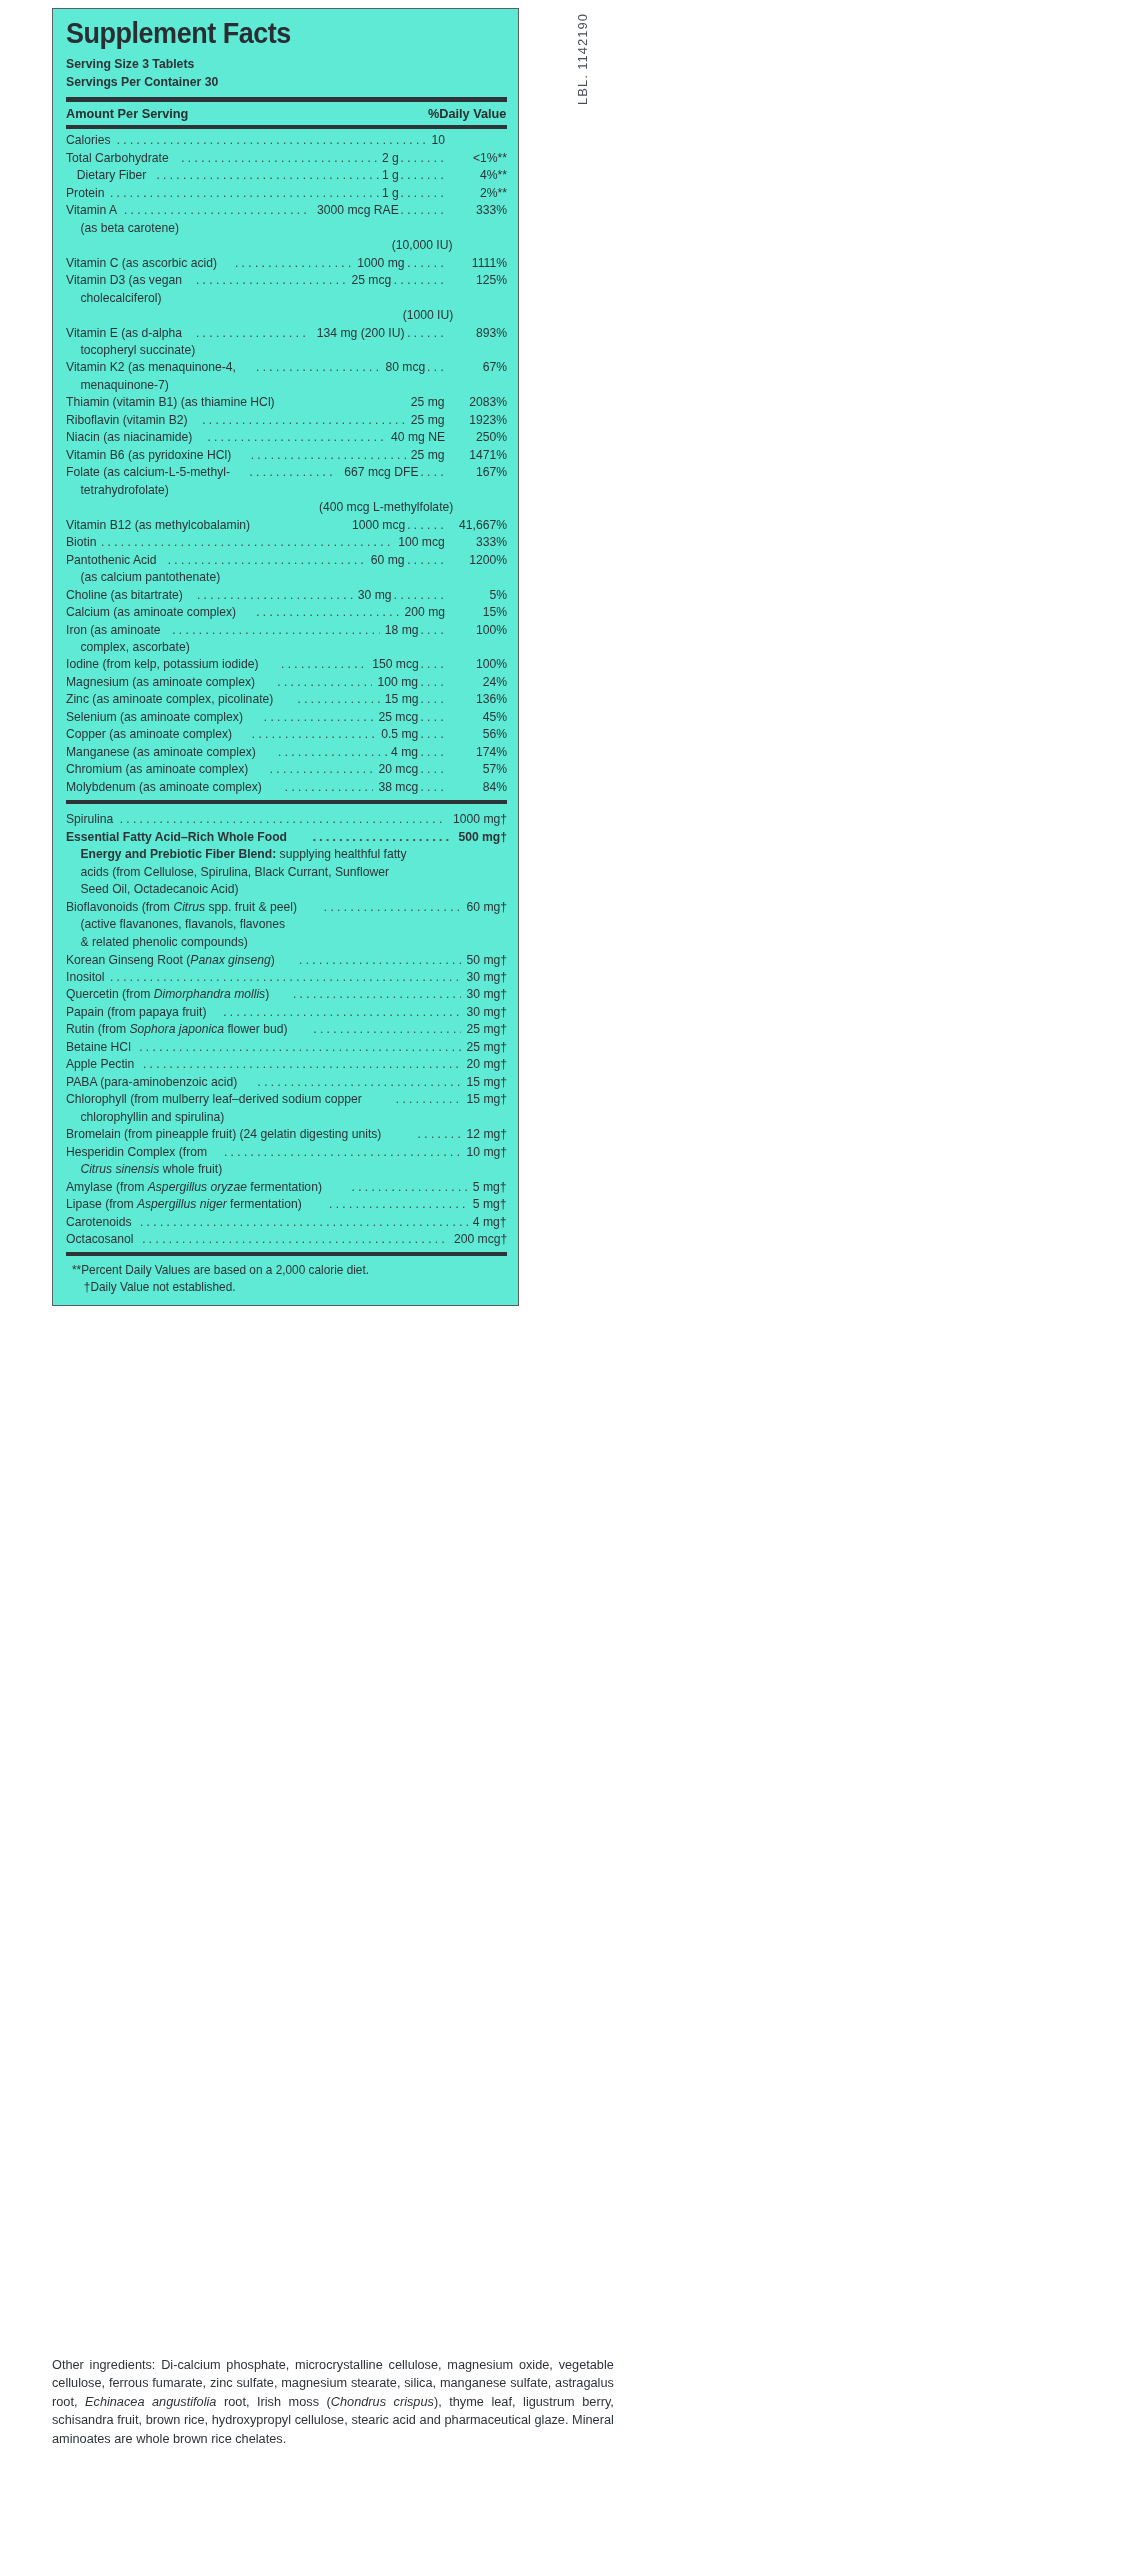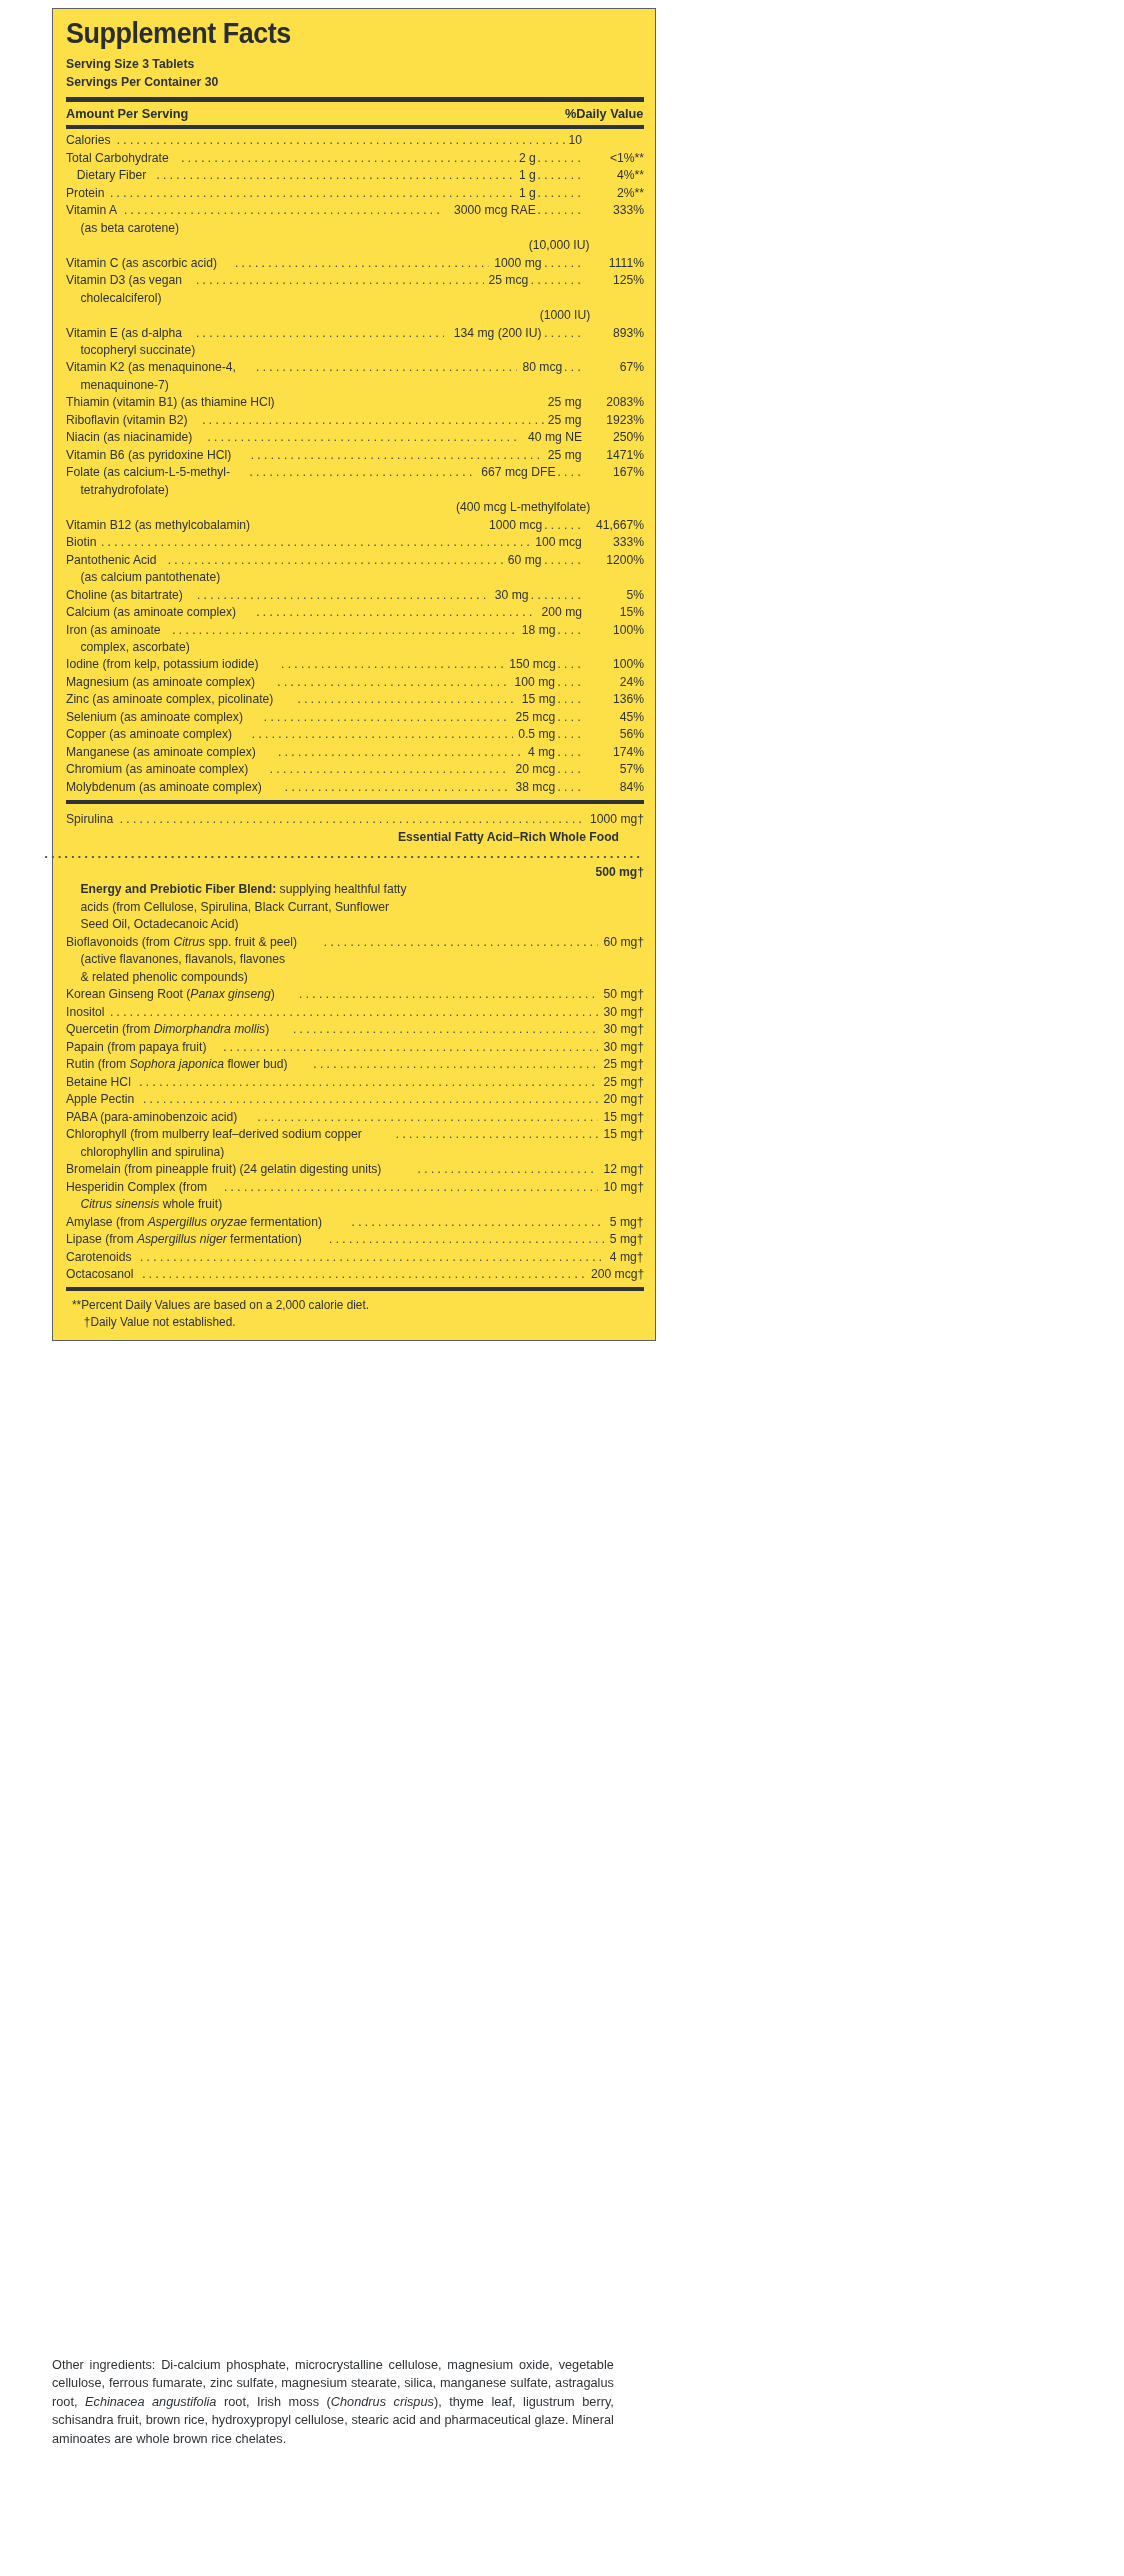--- a/index.html
+++ b/index.html
@@ -19,23 +19,23 @@
     width: 1124px;
     height: 2576px;
     padding: 0;
   }
 
   
   .sf-panel {
     position: absolute;
     left: 52px;
     top: 7.5px;
-    width: 604px;
+    width: 467px;
     border: 1.9px solid #5a6066;
-    background: #fde047;
+    background: #5eead4;
     padding: 9.4px 11.2px 9.4px 13px;
   }
 
   .sf-title {
     font-size: 29px;
     font-weight: bold;
     letter-spacing: -0.5px;
     line-height: 1.05;
     color: #2a2e33;
     margin-bottom: 6.6px;
@@ -112,21 +112,21 @@
   }
   .row .dv {
     flex: 0 0 60px;
     text-align: right;
     transform: scaleX(0.9);
     transform-origin: right center;
     display: inline-block;
   }
 
   .row.sub .nm { padding-left: 12px; }
-  .row.bold { font-weight: bold; flex-direction: column; }
+  .row.bold { font-weight: bold; }
   .row.bold .nm, .row.bold .amt, .row.bold .dv { font-weight: bold; }
 
   
   .contline {
     font-size: 13.5px;
     line-height: 1.295;
     white-space: nowrap;
     color: #2e3338;
     display: flex;
     align-items: baseline;

